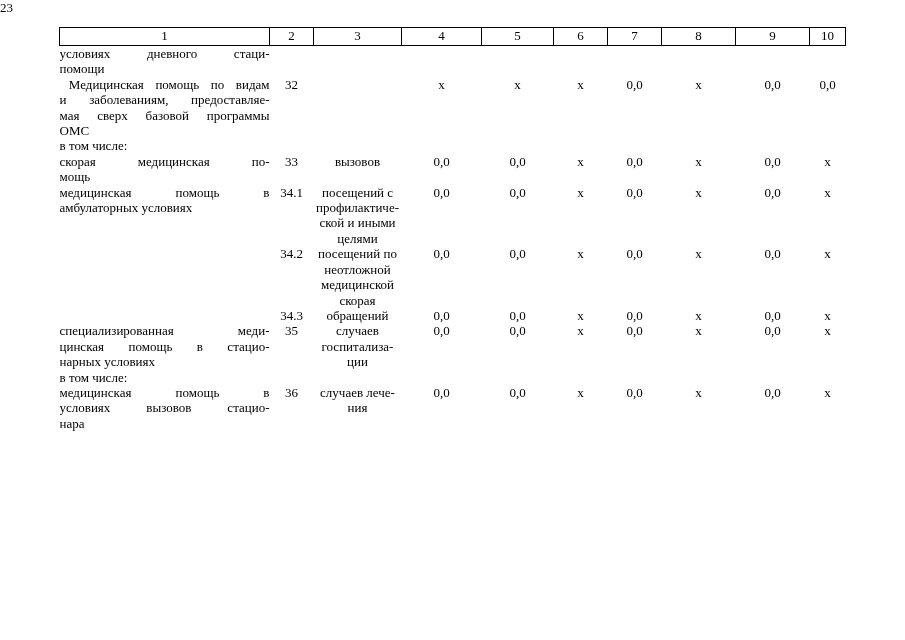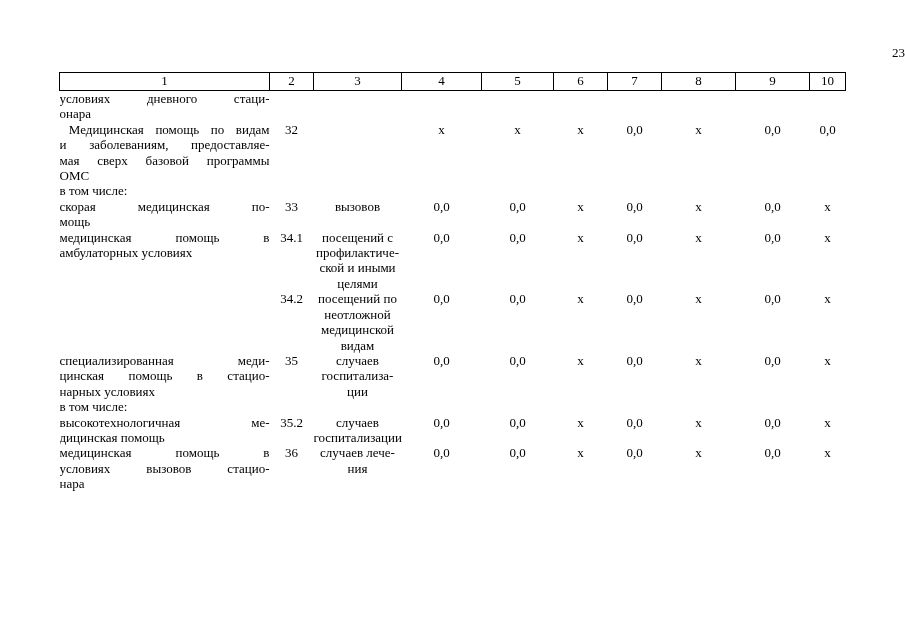--- a/index.html
+++ b/index.html
@@ -7,22 +7,21 @@
   body {
     width: 905px;
     height: 640px;
     background: #ffffff;
     color: #000000;
     font-family: "Liberation Serif", serif;
     overflow: hidden;
   }
   .page { position: relative; width: 905px; height: 640px; }
   .page-number {
-    text-align: right;
-    padding-top: 45px;
+    text-align: left;
     font-size: 13px;
     line-height: 15px;
   }
   table.guarantees {
     border-collapse: collapse;
     table-layout: fixed;
     margin: 12px 0 0 59px;
     width: 786px;
   }
   table.guarantees td {
@@ -78,21 +77,21 @@
           <td>7</td>
           <td>8</td>
           <td>9</td>
           <td>10</td>
         </tr>
     </thead>
     <tbody id="table-body">
         <tr>
           <td class="c1 v-sub">
             <div class="ln j">условиях дневного стаци-</div>
-            <div class="ln">онара</div>
+            <div class="ln">помощи</div>
           </td>
           <td class="c-center"></td>
           <td class="c-center c3"></td>
           <td class="c-center"></td>
           <td class="c-center"></td>
           <td class="c-center"></td>
           <td class="c-center"></td>
           <td class="c-center"></td>
           <td class="c-center"></td>
           <td class="c-center"></td>
@@ -165,21 +164,35 @@
           <td class="c-center">0,0</td>
           <td class="c-center">х</td>
         </tr>
         <tr>
           <td class="c1 v-sub"></td>
           <td class="c-center">34.2</td>
           <td class="c-center c3">
             <div>посещений по</div>
             <div>неотложной</div>
             <div>медицинской</div>
-            <div>видам</div>
+            <div>скорая</div>
+          </td>
+          <td class="c-center">0,0</td>
+          <td class="c-center">0,0</td>
+          <td class="c-center">х</td>
+          <td class="c-center">0,0</td>
+          <td class="c-center">х</td>
+          <td class="c-center">0,0</td>
+          <td class="c-center">х</td>
+        </tr>
+        <tr>
+          <td class="c1 v-sub"></td>
+          <td class="c-center">34.3</td>
+          <td class="c-center c3">
+            <div>обращений</div>
           </td>
           <td class="c-center">0,0</td>
           <td class="c-center">0,0</td>
           <td class="c-center">х</td>
           <td class="c-center">0,0</td>
           <td class="c-center">х</td>
           <td class="c-center">0,0</td>
           <td class="c-center">х</td>
         </tr>
         <tr>
@@ -208,38 +221,20 @@
           </td>
           <td class="c-center"></td>
           <td class="c-center c3"></td>
           <td class="c-center"></td>
           <td class="c-center"></td>
           <td class="c-center"></td>
           <td class="c-center"></td>
           <td class="c-center"></td>
           <td class="c-center"></td>
           <td class="c-center"></td>
-        </tr>
-        <tr>
-          <td class="c1 v-sub">
-            <div class="ln j">высокотехнологичная ме-</div>
-            <div class="ln">дицинская помощь</div>
-          </td>
-          <td class="c-center">35.2</td>
-          <td class="c-center c3">
-            <div>случаев</div>
-            <div>госпитализации</div>
-          </td>
-          <td class="c-center">0,0</td>
-          <td class="c-center">0,0</td>
-          <td class="c-center">х</td>
-          <td class="c-center">0,0</td>
-          <td class="c-center">х</td>
-          <td class="c-center">0,0</td>
-          <td class="c-center">х</td>
         </tr>
         <tr>
           <td class="c1 v-sub">
             <div class="ln j">медицинская помощь в</div>
             <div class="ln j">условиях вызовов стацио-</div>
             <div class="ln">нара</div>
           </td>
           <td class="c-center">36</td>
           <td class="c-center c3">
             <div>случаев лече-</div>

